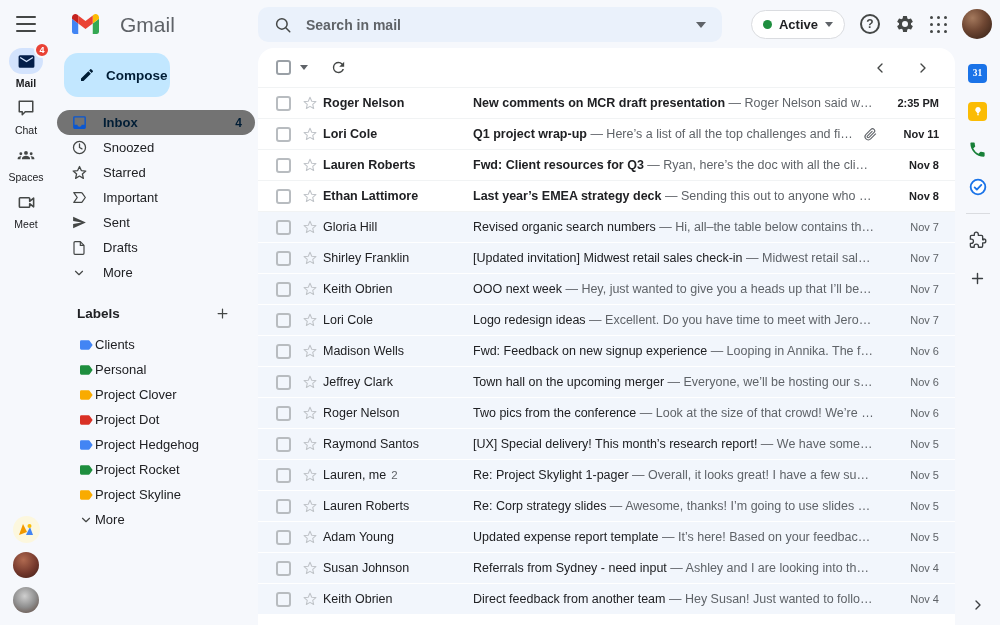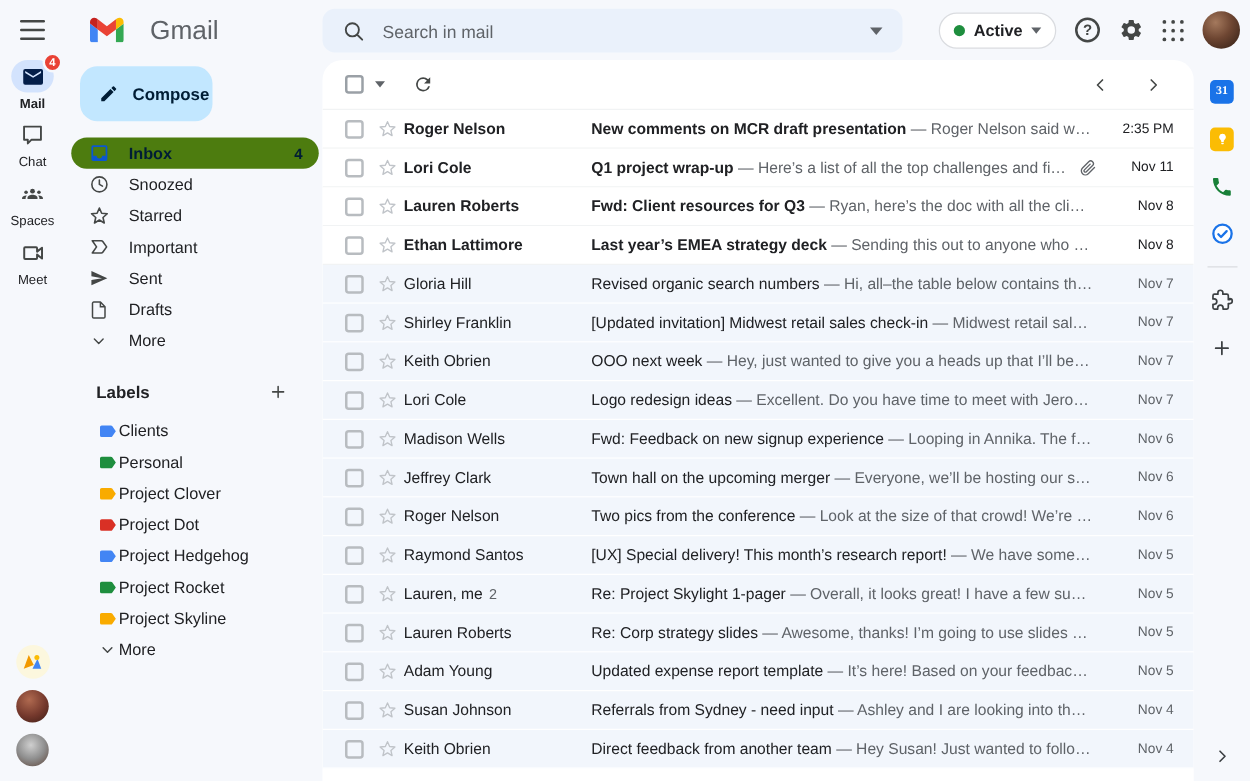--- a/index.html
+++ b/index.html
@@ -12,21 +12,21 @@
   
   .topbar { position:absolute; top:0; left:0; width:1000px; height:48px; }
   .hamburger { position:absolute; left:13px; top:12px; width:26px; height:24px;
     display:flex; flex-direction:column; justify-content:center; gap:5px; padding:0 3px; cursor:pointer; }
   .hamburger span { height:2px; background:#444746; border-radius:1px; }
   .brand { position:absolute; left:72px; top:13px; display:flex; align-items:flex-start; gap:21px; }
   .wordmark { font-size:21px; color:#5F6368; letter-spacing:0; }
   .searchbar { position:absolute; left:258px; top:7px; width:464px; height:35px;
     background:#EAF1FB; border-radius:10px; display:flex; align-items:center; padding:0 16px; gap:12px; }
   .searchbar input { flex:1; background:transparent; border:none; outline:none;
-    font-size:14px; color:#202124; font-family:inherit; }
+    font-size:14px; color:#202124; font-family:inherit;font-weight:bold; }
   .searchbar input::placeholder { color:#5F6368; opacity:1; }
   .caret-down { width:0; height:0; border-left:5px solid transparent; border-right:5px solid transparent;
     border-top:6px solid #5F6368; }
   .top-actions { position:absolute; right:8px; top:0; height:48px; display:flex; align-items:center; gap:15px; }
   .active-pill { display:flex; align-items:center; gap:7px; background:#fff; border:1px solid #DADCE0;
     border-radius:16px; padding:6px 11px; font-size:13px; font-weight:700; color:#202124; }
   .green-dot { width:9px; height:9px; border-radius:50%; background:#1E8E3E; }
   .pill-caret { width:0; height:0; border-left:4px solid transparent; border-right:4px solid transparent;
     border-top:5px solid #5F6368; }
   .help-circle { width:20px; height:20px; border:2px solid #444746; border-radius:50%;
@@ -57,21 +57,21 @@
   .sidebar { position:absolute; left:52px; top:48px; width:206px; bottom:0; }
   .compose { margin:5px 0 0 12px; width:106px; height:44px; border-radius:14px; background:#C2E7FF;
     display:flex; align-items:center; gap:11px; padding-left:15px; font-size:13.5px; font-weight:700;
     color:#001D35; cursor:pointer; }
   .nav { margin-top:13px; }
   .nav-item { height:25px; margin:0 3px 0 5px; padding:0 13px; border-radius:13px;
     display:flex; align-items:center; gap:15px; font-size:13px; color:#202124; cursor:pointer; }
   .nav-item .nicon { width:18px; display:flex; justify-content:center; }
   .nav-item .nlabel { flex:1; white-space:nowrap; }
   .nav-item .ncount { font-size:12px; font-weight:700; color:#001D35; }
-  .nav-item.active { background:#4d7c0f; }
+  .nav-item.active { background:#737373; }
   .nav-item.active .nlabel { font-weight:700; color:#001D35; }
   .labels-head { margin-top:21px; height:26px; padding:0 28px 0 25px;
     display:flex; align-items:flex-start; justify-content:space-between; }
   .labels-title { font-size:13.5px; font-weight:700; color:#202124; }
   .label-item { height:25px; padding-left:25px; display:flex; align-items:center; 
     font-size:13px; color:#202124; cursor:pointer; }
   .label-item .licon { width:18px; display:flex; justify-content:center; }
   
   .listcard { position:absolute; left:258px; top:48px; width:697px; height:577px;
     background:#fff; border-radius:16px 16px 0 0; overflow:hidden; }
@@ -92,21 +92,21 @@
   .sender { flex:none; width:150px; color:#202124; white-space:nowrap; overflow:hidden; }
   .row.unread .sender { font-weight:700; }
   .tcount { color:#5F6368; font-size:11.5px; font-weight:400; margin-left:5px; }
   .subjwrap { flex:1; min-width:0; white-space:nowrap; overflow:hidden; text-overflow:ellipsis;
     color:#5F6368; margin-right:8px; }
   .subject { color:#202124; }
   .row.unread .subject { font-weight:700; }
   .snippet { color:#5F6368; }
   .clip { flex:none; display:flex; margin-right:6px; }
   .rdate { flex:none; width:56px; text-align:right; font-size:11px; color:#5F6368; white-space:nowrap; }
-  .row.unread .rdate { color:#202124; font-weight:400; }
+  .row.unread .rdate { color:#202124; font-weight:700; }
   
   .sidestrip { position:absolute; right:0; top:48px; width:45px; bottom:0; padding-top:6px; }
   .sp-item { width:45px; height:38px; display:flex; align-items:center; justify-content:center; cursor:pointer;font-family:Liberation Serif, serif; }
   .sp-divider { width:24px; height:1px; background:#DADCE0; margin:7px auto; }
   .cal-icon { width:19px; height:19px; background:#1A73E8; border-radius:4px; color:#fff;
     font-size:9.5px; font-weight:700; display:flex; align-items:center; justify-content:center; }
   .keep-icon { width:19px; height:19px; background:#FBBC04; border-radius:4px;
     display:flex; align-items:center; justify-content:center; }
   .strip-expand { position:absolute; bottom:12px; left:0; width:45px; display:flex; justify-content:center; cursor:pointer; }
 </style>

